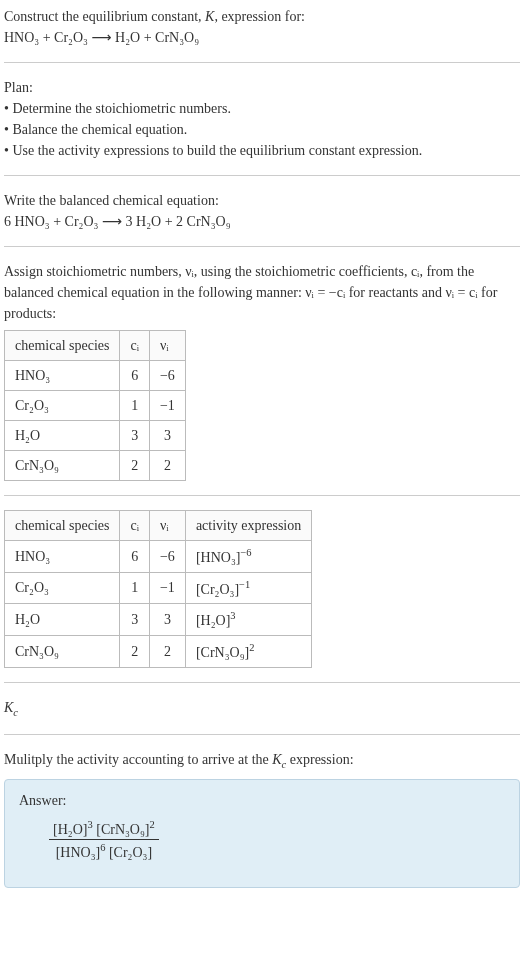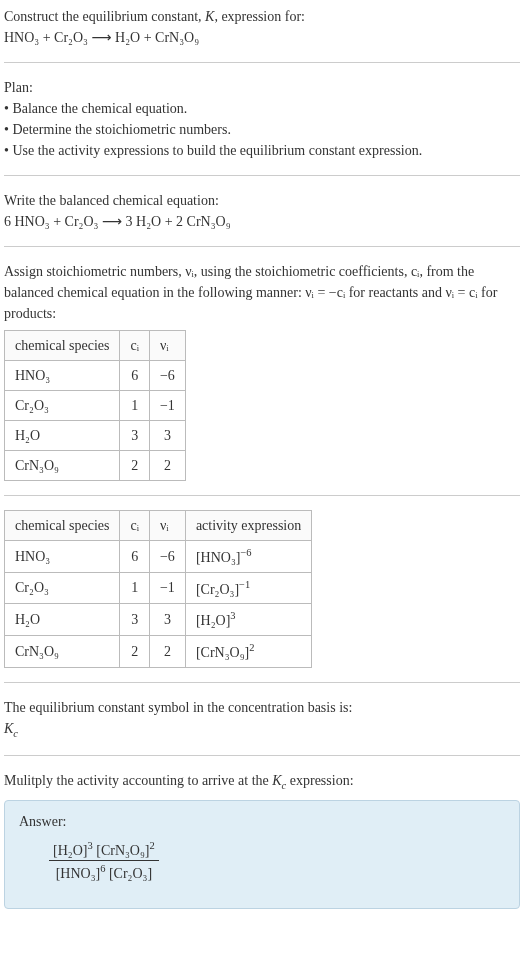--- a/index.html
+++ b/index.html
@@ -84,22 +84,22 @@
   <div class="section">
     <div>Construct the equilibrium constant, <span class="ital">K</span>, expression for:</div>
     <div>HNO₃ + Cr₂O₃ ⟶ H₂O + CrN₃O₉</div>
   </div>
 
   <hr class="divider">
 
   <div class="section">
     <div>Plan:</div>
     <div class="bullets">
+      <div>• Determine the stoichiometric numbers.</div>
       <div>• Balance the chemical equation.</div>
-      <div>• Determine the stoichiometric numbers.</div>
       <div>• Use the activity expressions to build the equilibrium constant expression.</div>
     </div>
   </div>
 
   <hr class="divider">
 
   <div class="section">
     <div>Write the balanced chemical equation:</div>
     <div>6 HNO₃ + Cr₂O₃ ⟶ 3 H₂O + 2 CrN₃O₉</div>
   </div>
@@ -174,21 +174,20 @@
         <td class="col-center">2</td>
         <td>[<span>CrN₃O₉</span>]<span class="sup">2</span></td>
       </tr>
     </tbody>
       </table>
   </div>
 
   <hr class="divider">
 
   <div class="section">
-    <div>The equilibrium constant symbol in the concentration basis is:</div>
     <div>
       <span class="ital">K</span><span class="sub ital">c</span>
     </div>
   </div>
 
   <hr class="divider">
 
   <div class="section">
     <div>
       <span>Mulitply the activity accounting to arrive at the </span><span class="ital">K</span><span class="sub ital">c</span><span> expression:</span>

